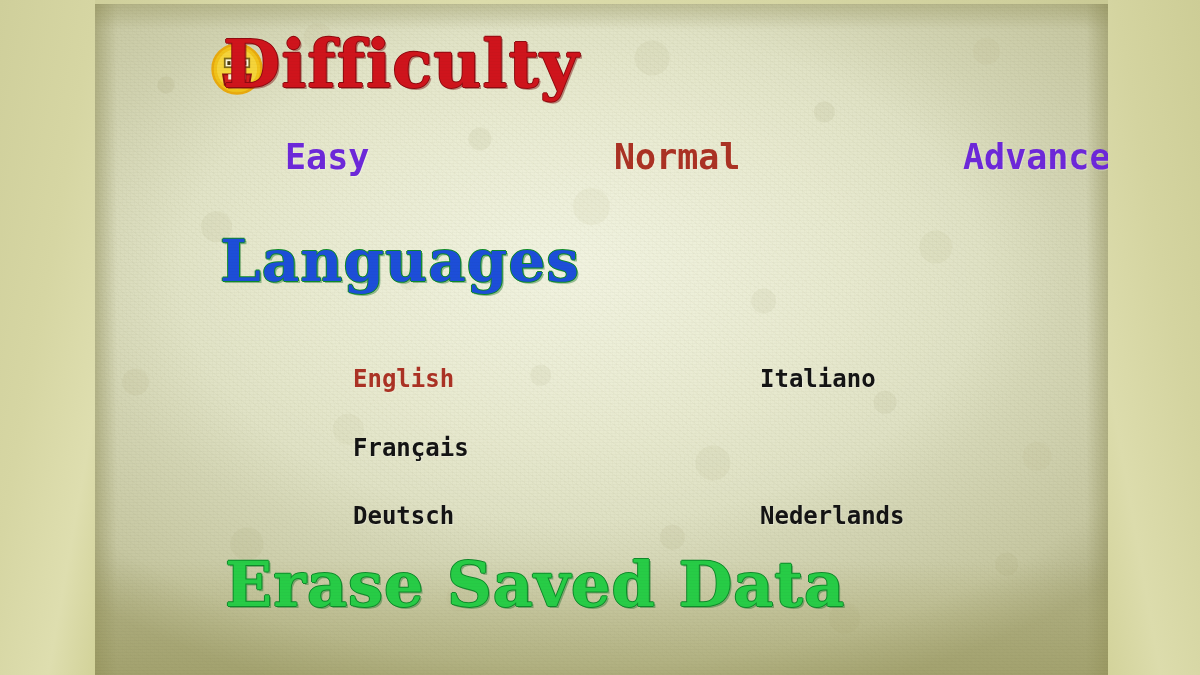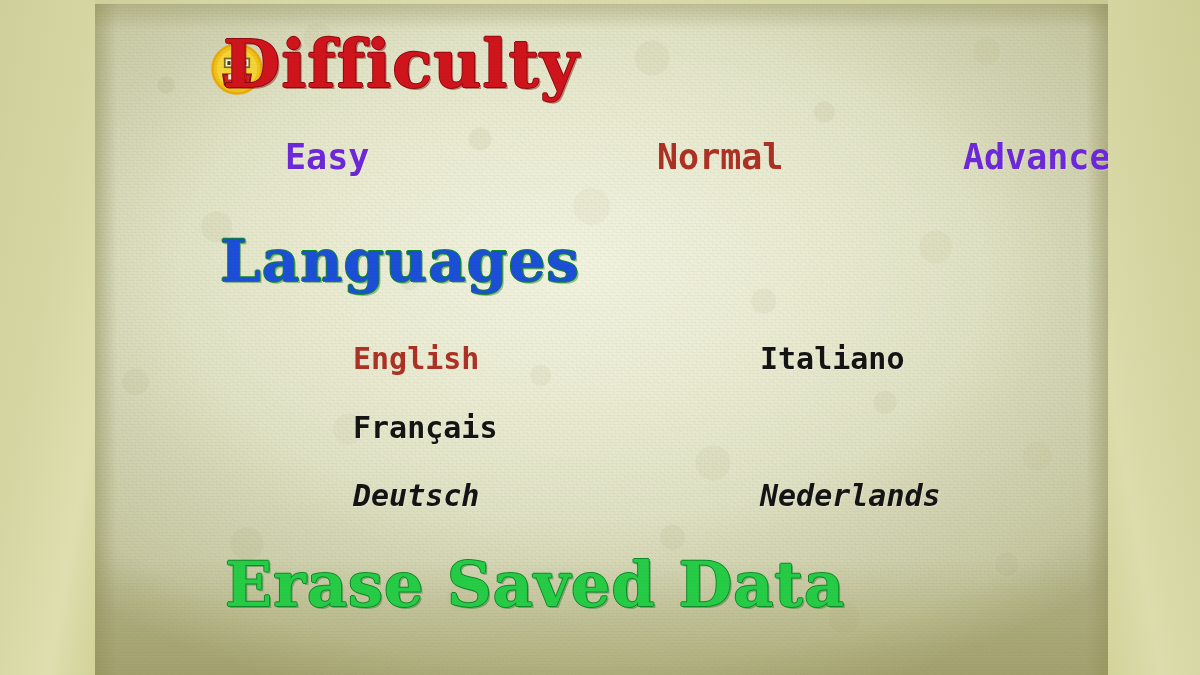--- a/index.html
+++ b/index.html
@@ -223,43 +223,44 @@
     color: #6d28d9;
     text-shadow: 1px 1px 0 rgba(255,255,255,.30);
   }
   .opt.selected {
     color: #ab3224;
     text-shadow: 1px 1px 0 rgba(255,240,230,.28);
   }
 
   
   #opt-easy      { left: 190px; top: 136px; }
-  #opt-normal    { left: 519px; top: 136px; margin-left: 43px; }
+  #opt-normal    { left: 519px; top: 136px; }
   #opt-advanced  { left: 868px; top: 136px; }
 
   
   .lang {
     position: absolute;
     font-family: "DejaVu Sans Mono", monospace;
     font-weight: bold;
-    font-size: 30px;
+    font-size: 24px;
     line-height: 1;
     white-space: nowrap;
     color: #141414;
     text-shadow: 1px 1px 0 rgba(255,255,255,.28);
+    margin-top: 23px;
   }
   .lang.selected {
     color: #ab3224;
     text-shadow: 1px 1px 0 rgba(255,240,230,.26);
   }
   .col-a { left: 258px; }
   .col-b { left: 665px; }
   .row-1 { top: 340px; }
   .row-2 { top: 409px; }
-  .row-3 { top: 477px; font-style: italic; }
+  .row-3 { top: 477px; }
 
   
   #scanlines {
     position: absolute;
     inset: 0;
     z-index: 4;
     pointer-events: none;
     opacity: .16;
     background: repeating-linear-gradient(
       180deg,

